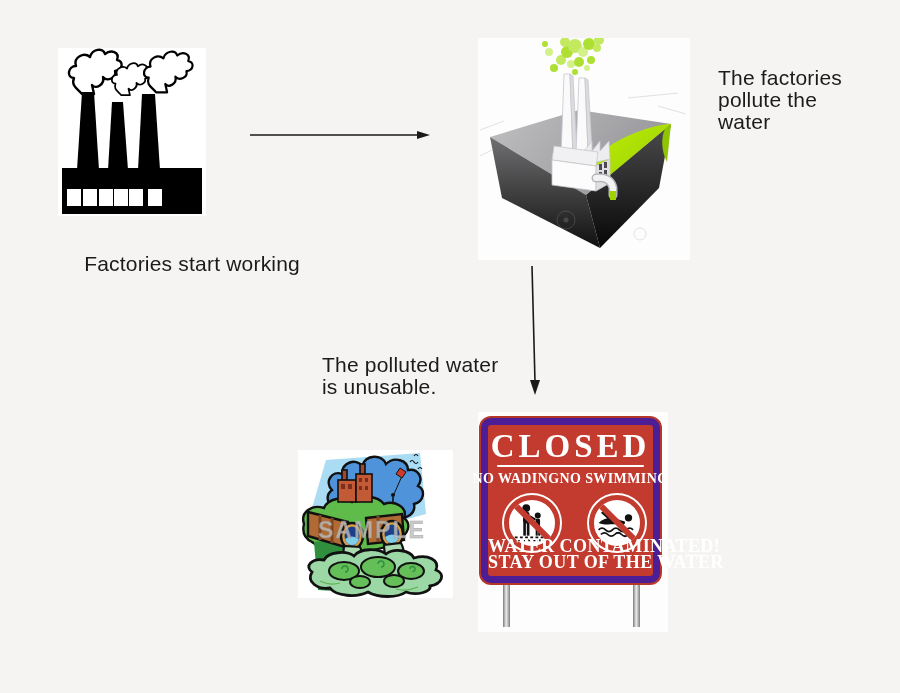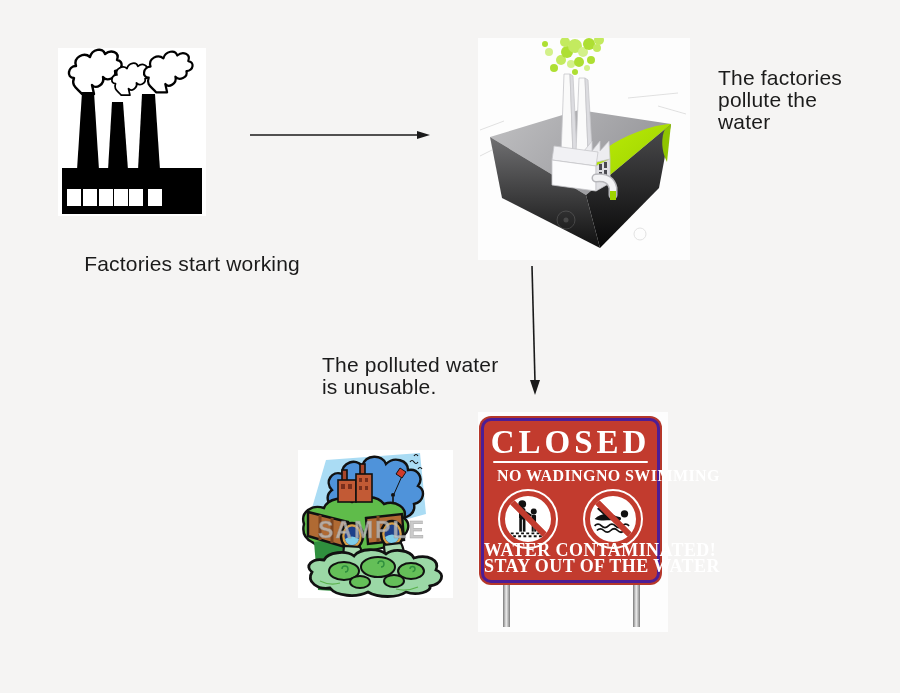--- a/index.html
+++ b/index.html
@@ -12,32 +12,32 @@
   .caption{
     position:absolute;color:#1b1b1b;font-size:21px;line-height:22px;
     letter-spacing:.2px;
   }
   .abs{position:absolute;}
 
   
   .sign-wrap{position:absolute;left:478px;top:412px;width:190px;height:220px;background:#fdfdfd;}
   .sign{
     position:absolute;left:3px;top:6px;width:179px;height:165px;
-    background:#c23b2e;border:3px solid #4c1d95;border-radius:10px;
+    background:#c23b2e;border:7px solid #4c1d95;border-radius:10px;
     box-shadow:0 0 0 2px #b5372a;box-sizing:border-box;
     font-family:"Liberation Serif", serif;color:#ffffff;text-align:center;
   }
   .sign-title{
     font-weight:bold;font-size:33px;letter-spacing:4px;line-height:36px;
     margin-top:3px;white-space:nowrap;
   }
   .sign-rule{height:2px;background:#ffffff;margin:1px 9px 0 9px;border-radius:1px;}
   .sign-labels{
-    display:flex;justify-content:space-between;padding:4px 13px 0 13px;
-    font-weight:bold;font-size:16px;letter-spacing:.4px;white-space:nowrap;
+    display:flex;justify-content:center;padding:4px 13px 0 13px;
+    font-weight:bold;font-size:14px;letter-spacing:.4px;white-space:nowrap;
   }
   .pcircle{
     position:absolute;width:56px;height:56px;border-radius:50%;
     background:#ffffff;border:5px solid #c23b2e;box-shadow:0 0 0 2px #ffffff;
     overflow:hidden;box-sizing:border-box;
   }
   .pcircle svg{position:absolute;left:0;top:0;}
   .slash{
     position:absolute;left:-8px;top:21px;width:66px;height:6px;
     background:#c23b2e;transform:rotate(45deg);border-radius:2px;

